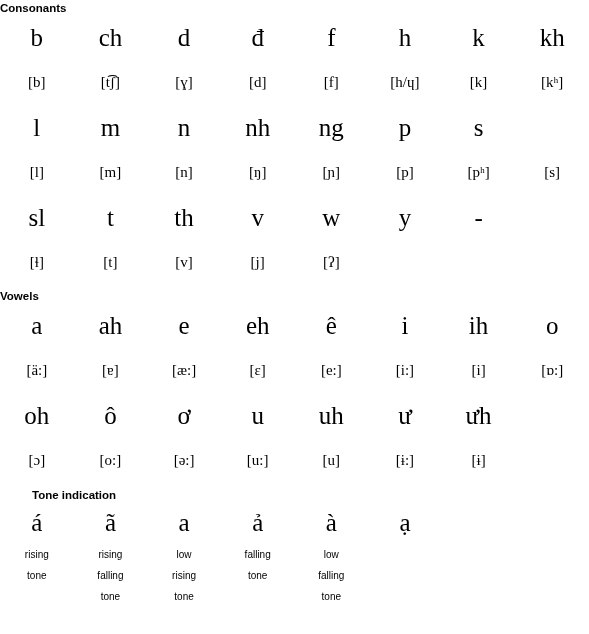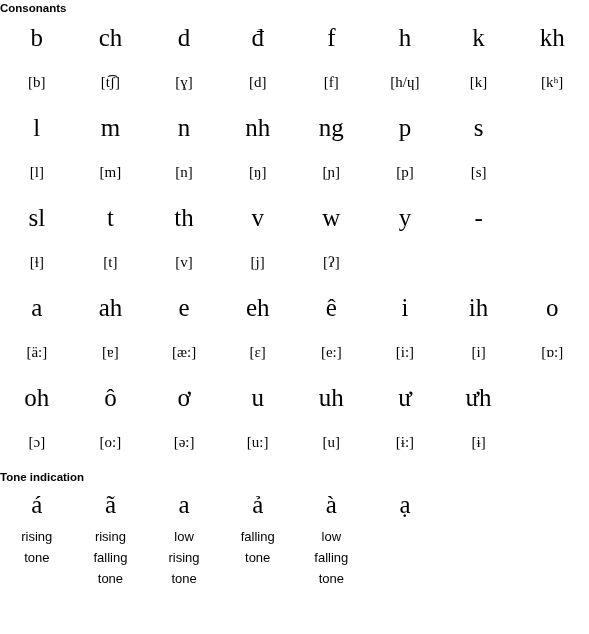--- a/index.html
+++ b/index.html
@@ -24,21 +24,21 @@
     font-weight: bold;
     font-size: 11.5px;
     color: #000000;
     letter-spacing: 0px;
     line-height: 14px;
     padding-left: 0px;
     margin: 0;
   }
   .sec-consonants .section-header { padding-top: 1px; }
   .sec-vowels .section-header { padding-top: 4px; }
-  .sec-tones .section-header { padding-top: 5px; }
+  .sec-tones .section-header { padding-top: 5px; margin-left: 32px; }
 
   .grid {
     display: grid;
     grid-template-columns: repeat(8, 1fr);
     width: 589px;
   }
   .cell {
     text-align: center;
     overflow: hidden;
     white-space: nowrap;
@@ -67,21 +67,21 @@
   .tone-letter {
     text-align: center;
     font-family: "Liberation Serif", "DejaVu Serif", serif;
     font-size: 25px;
     line-height: 42px;
     height: 42px;
   }
   .tone-desc {
     text-align: center;
     font-family: "Liberation Sans", "DejaVu Sans", sans-serif;
-    font-size: 13px;
+    font-size: 10px;
     line-height: 21px;
     padding: 0 2px;
     word-spacing: 0;
   }
   .tone-desc span { display: block; }
 </style>
 </head>
 <body>
 
 <div class="page">
@@ -121,20 +121,21 @@
       <div class="cell">s</div>
     </div>
 
     <div class="grid row-ipa">
       <div class="cell">[l]</div>
       <div class="cell">[m]</div>
       <div class="cell">[n]</div>
       <div class="cell">[ŋ]</div>
       <div class="cell">[ɲ]</div>
       <div class="cell">[p]</div>
+      <div class="cell">[pʰ]</div>
       <div class="cell">[s]</div>
     </div>
 
     <div class="grid row-letters">
       <div class="cell">sl</div>
       <div class="cell">t</div>
       <div class="cell">th</div>
       <div class="cell">v</div>
       <div class="cell">w</div>
       <div class="cell">y</div>
@@ -146,20 +147,21 @@
       <div class="cell">[ɬ]</div>
       <div class="cell">[t]</div>
       <div class="cell">[v]</div>
       <div class="cell">[j]</div>
       <div class="cell">[ʔ]</div>
       <div class="cell"></div>
     </div>
   </section>
 
   <section class="sec-vowels">
+    <div class="section-header">Vowels</div>
 
     <div class="grid row-letters">
       <div class="cell">a</div>
       <div class="cell">ah</div>
       <div class="cell">e</div>
       <div class="cell">eh</div>
       <div class="cell">ê</div>
       <div class="cell">i</div>
       <div class="cell">ih</div>
       <div class="cell">o</div>

